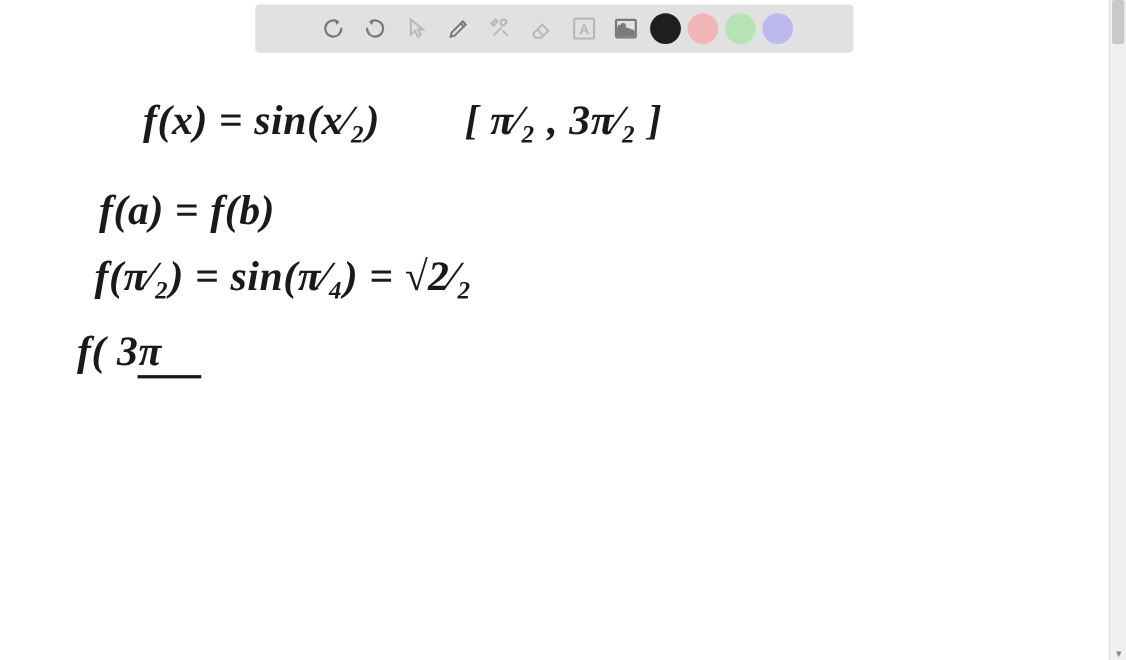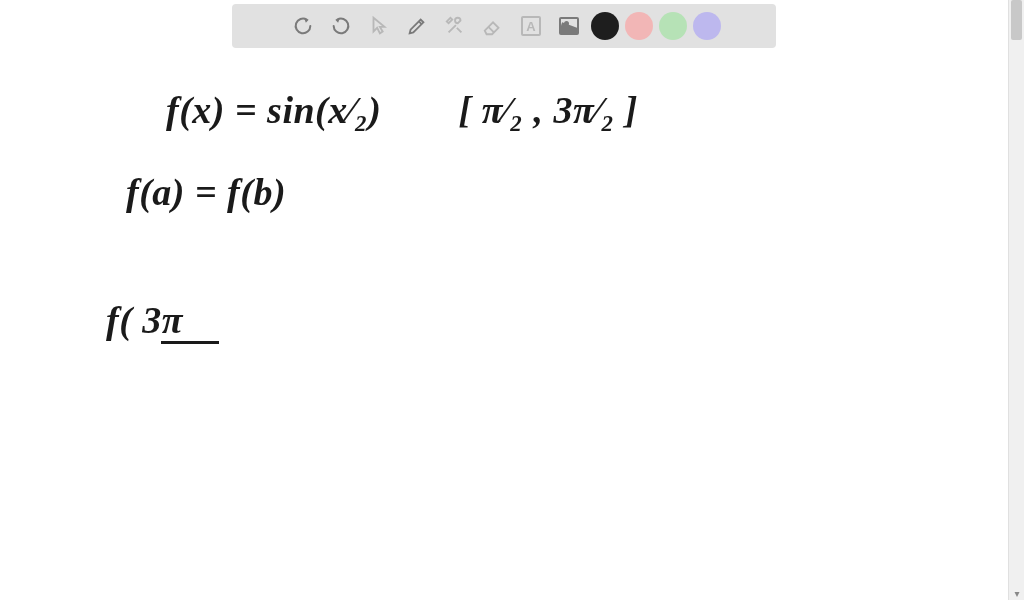--- a/index.html
+++ b/index.html
@@ -91,21 +91,21 @@
   .image-icon::after{
     content:"";
     position:absolute;
     width:24px;height:14px;
     background:#7a7a7a;
     bottom:-7px; left:-2px; transform:rotate(20deg);
   }
 
   .canvas {
     position: absolute;
-    top: 50px; left: 0; right: 16px; bottom: 0; margin-left: 36px;
+    top: 50px; left: 0; right: 16px; bottom: 0;
   }
   .hw {
     position: absolute;
     font-family: "Comic Sans MS", "Segoe Script", cursive;
     font-size: 38px;
     color: #1a1a1a;
     white-space: nowrap;
     font-weight: 600;
     letter-spacing: 0.5px;
     font-style: italic;
@@ -157,20 +157,21 @@
   </div>
   <div class="colordot" style="background:#1e1e1e"></div>
   <div class="colordot" style="background:#f2b6b6"></div>
   <div class="colordot" style="background:#b6e2b6"></div>
   <div class="colordot" style="background:#bdb8ee"></div>
 </div>
 
 <div class="canvas">
   <div class="hw" style="top:38px; left:130px;">f(x) = sin(x⁄₂)  [ π⁄₂ , 3π⁄₂ ]</div>
   <div class="hw" style="top:120px; left:90px;">f(a) = f(b)</div>
+  <div class="hw" style="top:180px; left:86px;">f(π⁄₂) = sin(π⁄₄) = √2⁄₂</div>
   <div class="hw" style="top:248px; left:70px; text-decoration-color:transparent;"><span>f( 3π</span><span style="position:absolute;left:55px;bottom:-2px;border-bottom:3px solid #1a1a1a;width:58px;"></span></div>
 </div>
 
 <div class="scrollbar-v">
   <div class="arrow up">▴</div>
   <div class="thumb"></div>
   <div class="arrow down">▾</div>
 </div>
 
 </body></html>

